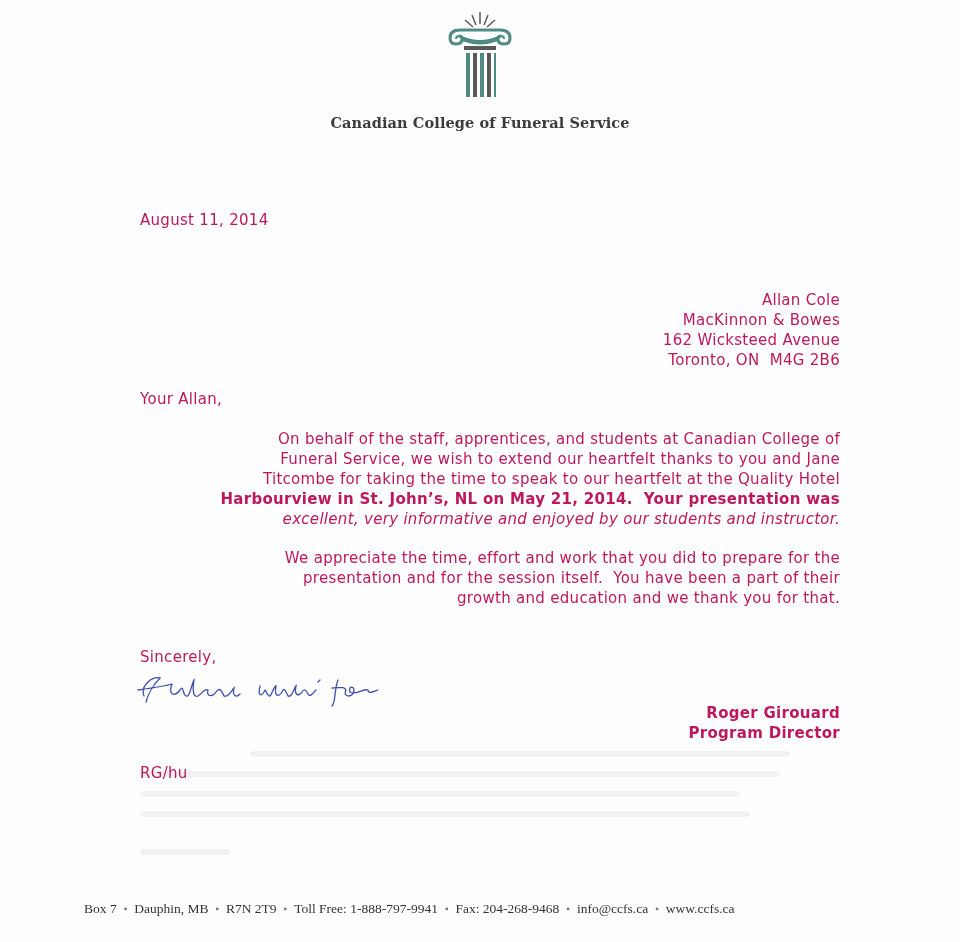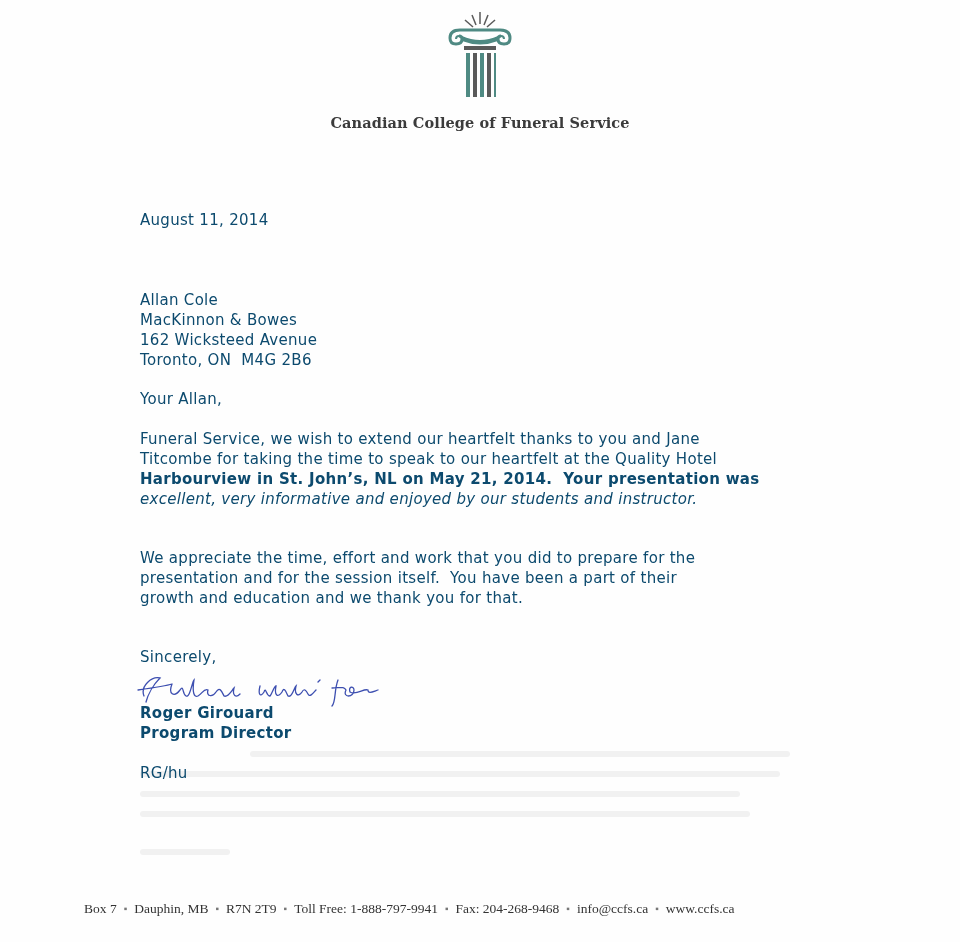--- a/index.html
+++ b/index.html
@@ -8,24 +8,24 @@
 
     .logo { position: absolute; left: 438px; top: 8px; width: 84px; height: 92px; }
     .org-name {
       position: absolute; left: 0; width: 960px; top: 114px; text-align: center;
       font-family: "DejaVu Serif", serif; font-weight: bold; font-size: 14.5px; color: #3b3b3b;
       letter-spacing: 0.1px;
     }
 
     .letter {
       position: absolute; left: 140px; width: 700px;
-      font-family: "DejaVu Sans", sans-serif; font-size: 15px; color: #0c4a6e;
+      font-family: "DejaVu Sans", sans-serif; font-size: 15px; color: #be185d;
       line-height: 20px; letter-spacing: 0.3px;
     }
-    .letter p { margin: 0; }
+    .letter p { margin: 0; text-align: right; }
     .date { top: 210px; }
     .address { top: 290px; }
     .salutation { top: 389px; }
     .body1 { top: 429px; }
     .body2 { top: 548px; }
     .closing { top: 647px; }
     .sig { position: absolute; left: 132px; top: 668px; width: 260px; height: 40px; }
     .signer { top: 703px; font-weight: bold; }
     .ref { top: 763px; }
 
@@ -75,20 +75,21 @@
   <div class="letter address">
     <p>Allan Cole</p>
     <p>MacKinnon &amp; Bowes</p>
     <p>162 Wicksteed Avenue</p>
     <p style="white-space:pre;">Toronto, ON  M4G 2B6</p>
   </div>
 
   <div class="letter salutation">Your Allan,</div>
 
   <div class="letter body1">
+    <p style="white-space:pre;">On behalf of the staff, apprentices, and students at Canadian College of</p>
     <p style="white-space:pre;">Funeral Service, we wish to extend our heartfelt thanks to you and Jane</p>
     <p style="white-space:pre;">Titcombe for taking the time to speak to our heartfelt at the Quality Hotel</p>
     <p style="white-space:pre;font-weight:bold;">Harbourview in St. John’s, NL on May 21, 2014.  Your presentation was</p>
     <p style="white-space:pre;font-style:italic;">excellent, very informative and enjoyed by our students and instructor.</p>
   </div>
 
   <div class="letter body2">
     <p style="white-space:pre;">We appreciate the time, effort and work that you did to prepare for the</p>
     <p style="white-space:pre;">presentation and for the session itself.  You have been a part of their</p>
     <p style="white-space:pre;">growth and education and we thank you for that.</p>

